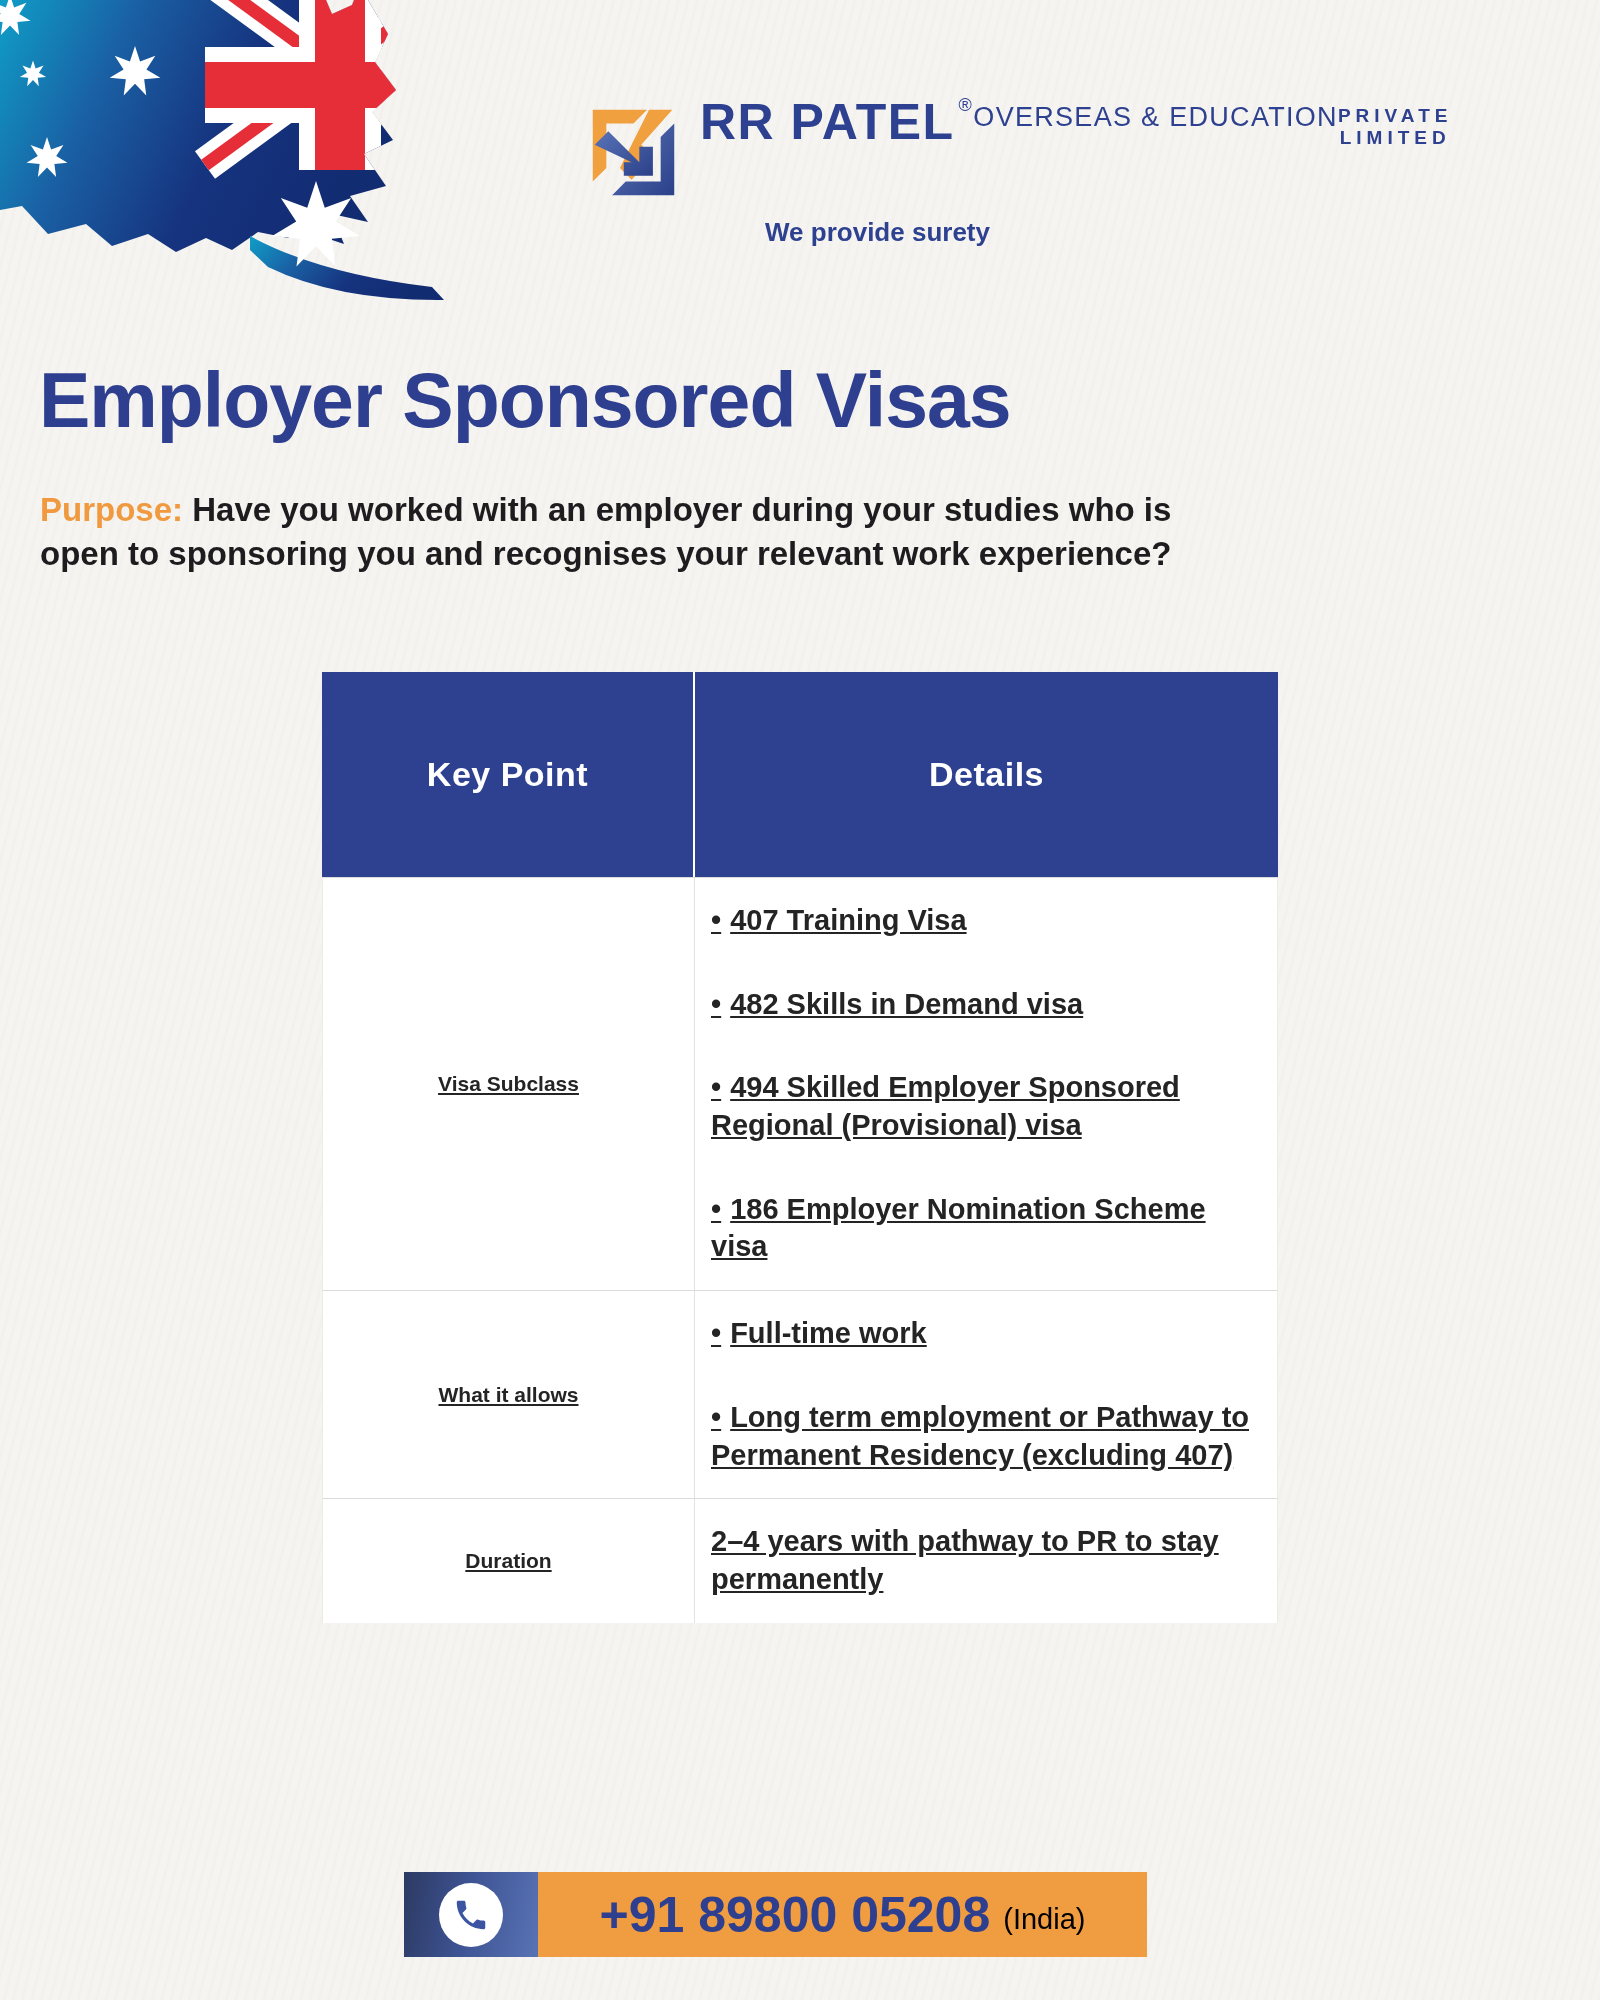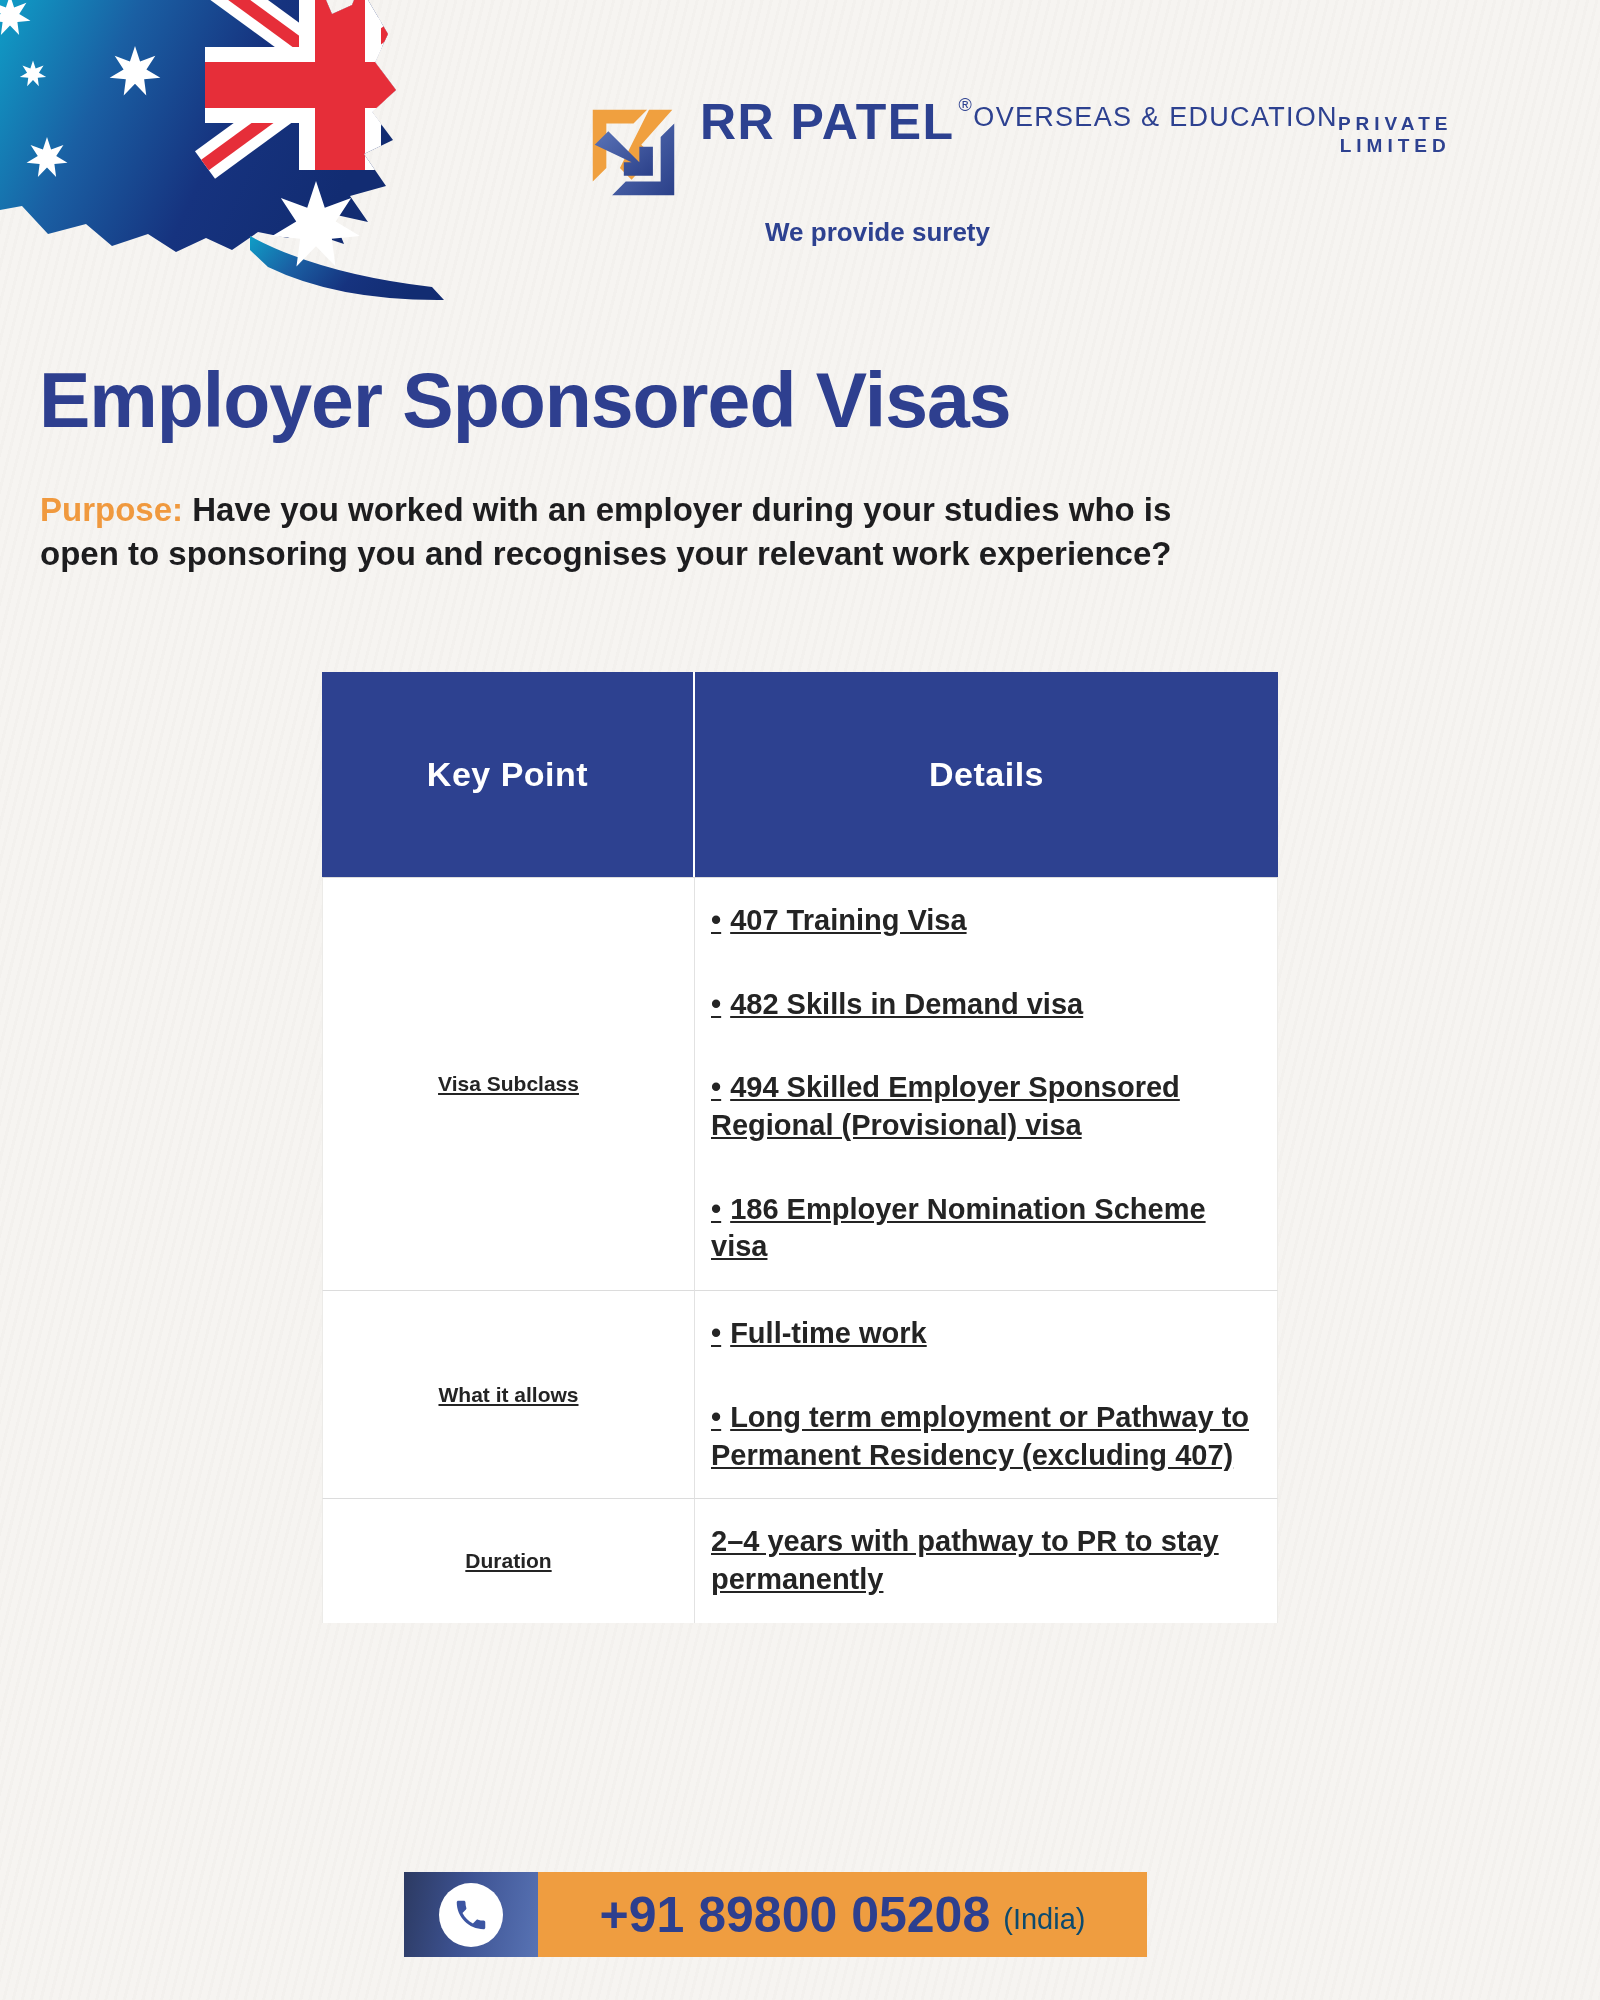--- a/index.html
+++ b/index.html
@@ -16,21 +16,21 @@
   .flag { position:absolute; left:0; top:0; width:470px; height:310px; }
 
   
   .brand { position:absolute; left:585px; top:96px; width:480px; }
   .brand-row { display:flex; gap:18px; align-items:flex-start; }
   .brand-icon { width:97px; height:97px; flex:0 0 auto; margin-top:8px; }
   .brand-text { display:flex; flex-direction:row; }
   .brand-name { font-size:50px; font-weight:800; color:#2d4190; letter-spacing:1.5px; line-height:1; white-space:nowrap; }
   .reg-mark { font-size:18px; font-weight:400; vertical-align:28px; margin-left:4px; }
   .brand-sub { font-size:27px; font-weight:500; color:#2d4190; letter-spacing:1.3px; margin-top:6px; white-space:nowrap; }
-  .brand-sub2 { font-size:19px; font-weight:600; color:#2d4190; letter-spacing:5px; margin-top:17px; text-align:center; }
+  .brand-sub2 { font-size:19px; font-weight:600; color:#2d4190; letter-spacing:5px; margin-top:9px; text-align:center; }
   .brand-tagline { font-size:26px; font-weight:700; color:#2d4190; margin-top:16px; text-align:center; padding-left:105px; }
 
   
   .page-title { position:absolute; left:23px; top:356px; font-size:77px; font-weight:700; color:#2e3f8f; letter-spacing:-1px;margin-left:16px; }
   .purpose { position:absolute; left:40px; top:488px; width:1145px; font-size:33px; font-weight:700; color:#1d1d1f; line-height:1.33; }
   .purpose .purpose-label { color:#f0993e; }
 
   
   .visa-table { position:absolute; left:322px; top:672px; width:956px; display:grid; grid-template-columns:373px 583px; }
   .th { background:#2d4190; height:205px; display:flex; align-items:center; justify-content:center;
@@ -45,21 +45,21 @@
   .bullet-line { display:block; }
   .bullet { margin-right:9px; }
 
   
   .phone-banner { position:absolute; left:404px; top:1872px; width:743px; height:85px; background:#ef9d40; display:flex; cursor:pointer; }
   .phone-square { width:134px; height:85px; background:linear-gradient(100deg,#2c3a62 0%,#3d5292 45%,#5873b4 100%);
                   display:flex; align-items:center; justify-content:center; flex:0 0 auto; }
   .phone-circle { width:64px; height:64px; border-radius:50%; background:#ffffff; display:flex; align-items:center; justify-content:center; }
   .phone-text { flex:1; display:flex; align-items:center; justify-content:center; gap:13px; }
   .phone-number { font-size:50px; font-weight:800; color:#2d3f8e; white-space:nowrap; }
-  .phone-region { font-size:29px; font-weight:400; color:#0c4a6e; margin-top:10px; }
+  .phone-region { font-size:29px; font-weight:400; color:#000000; margin-top:10px; }
 </style>
 </head>
 <body>
 
 <div class="page">
 
   <svg class="flag" viewBox="0 0 470 310" aria-hidden="true">
     <defs>
       <linearGradient id="fg" x1="0" y1="0" x2="1" y2="0.3">
         <stop offset="0" stop-color="#0f9ec7"></stop>

